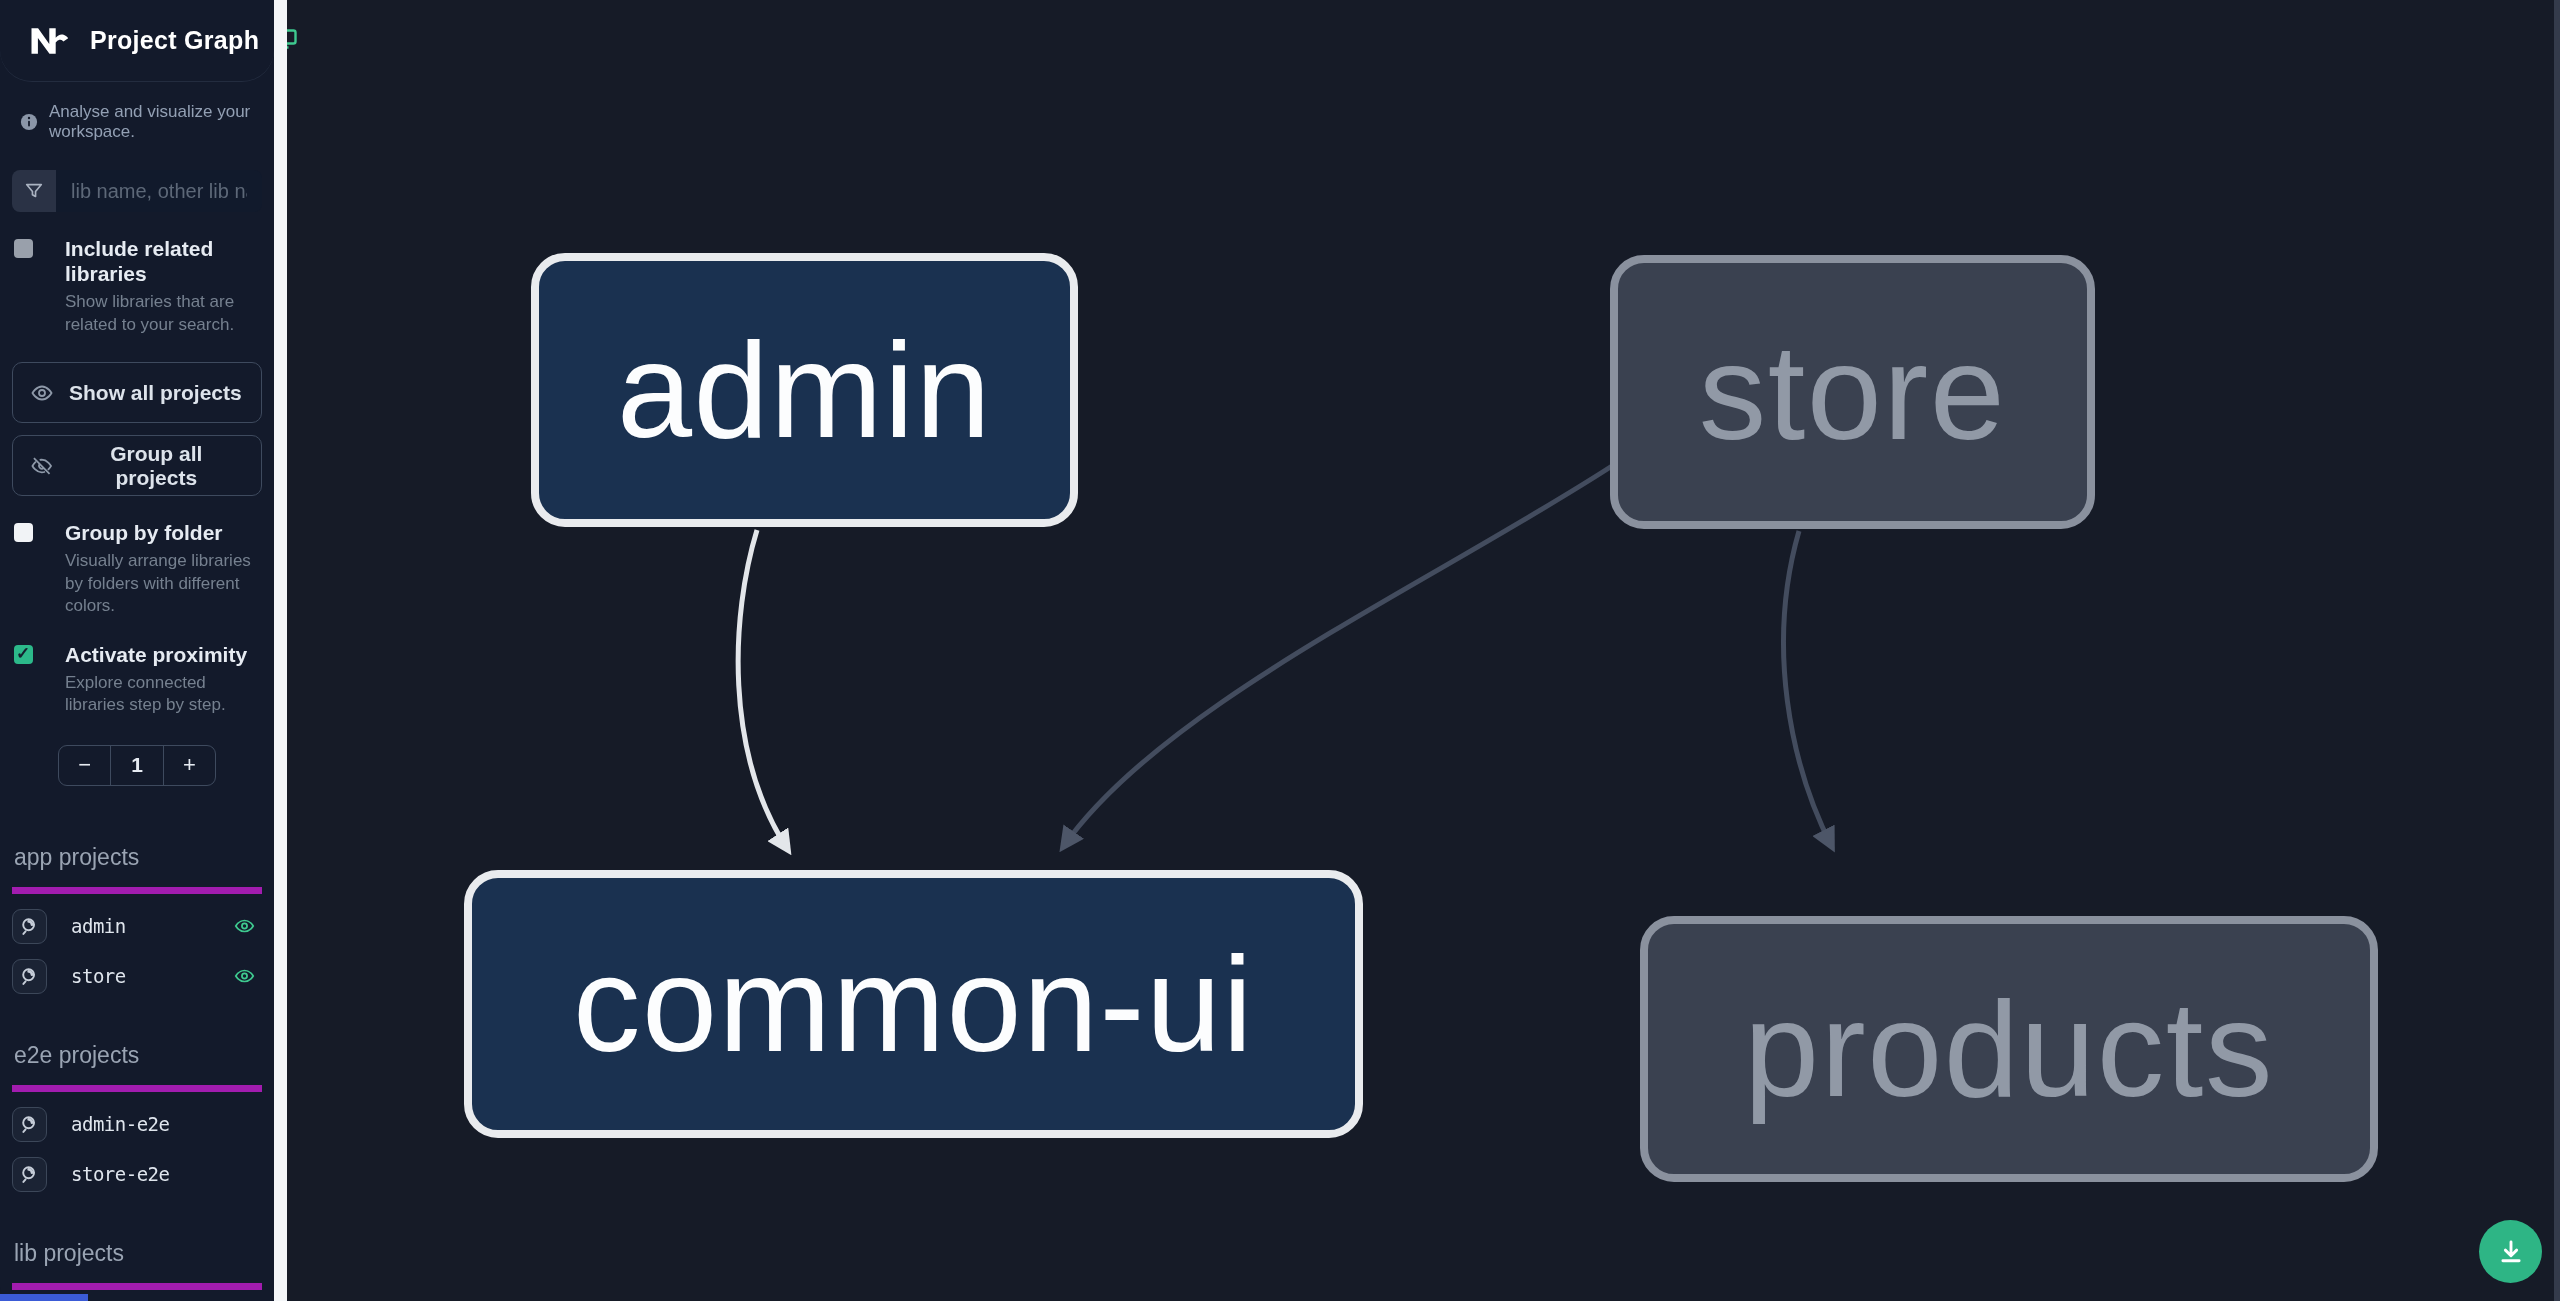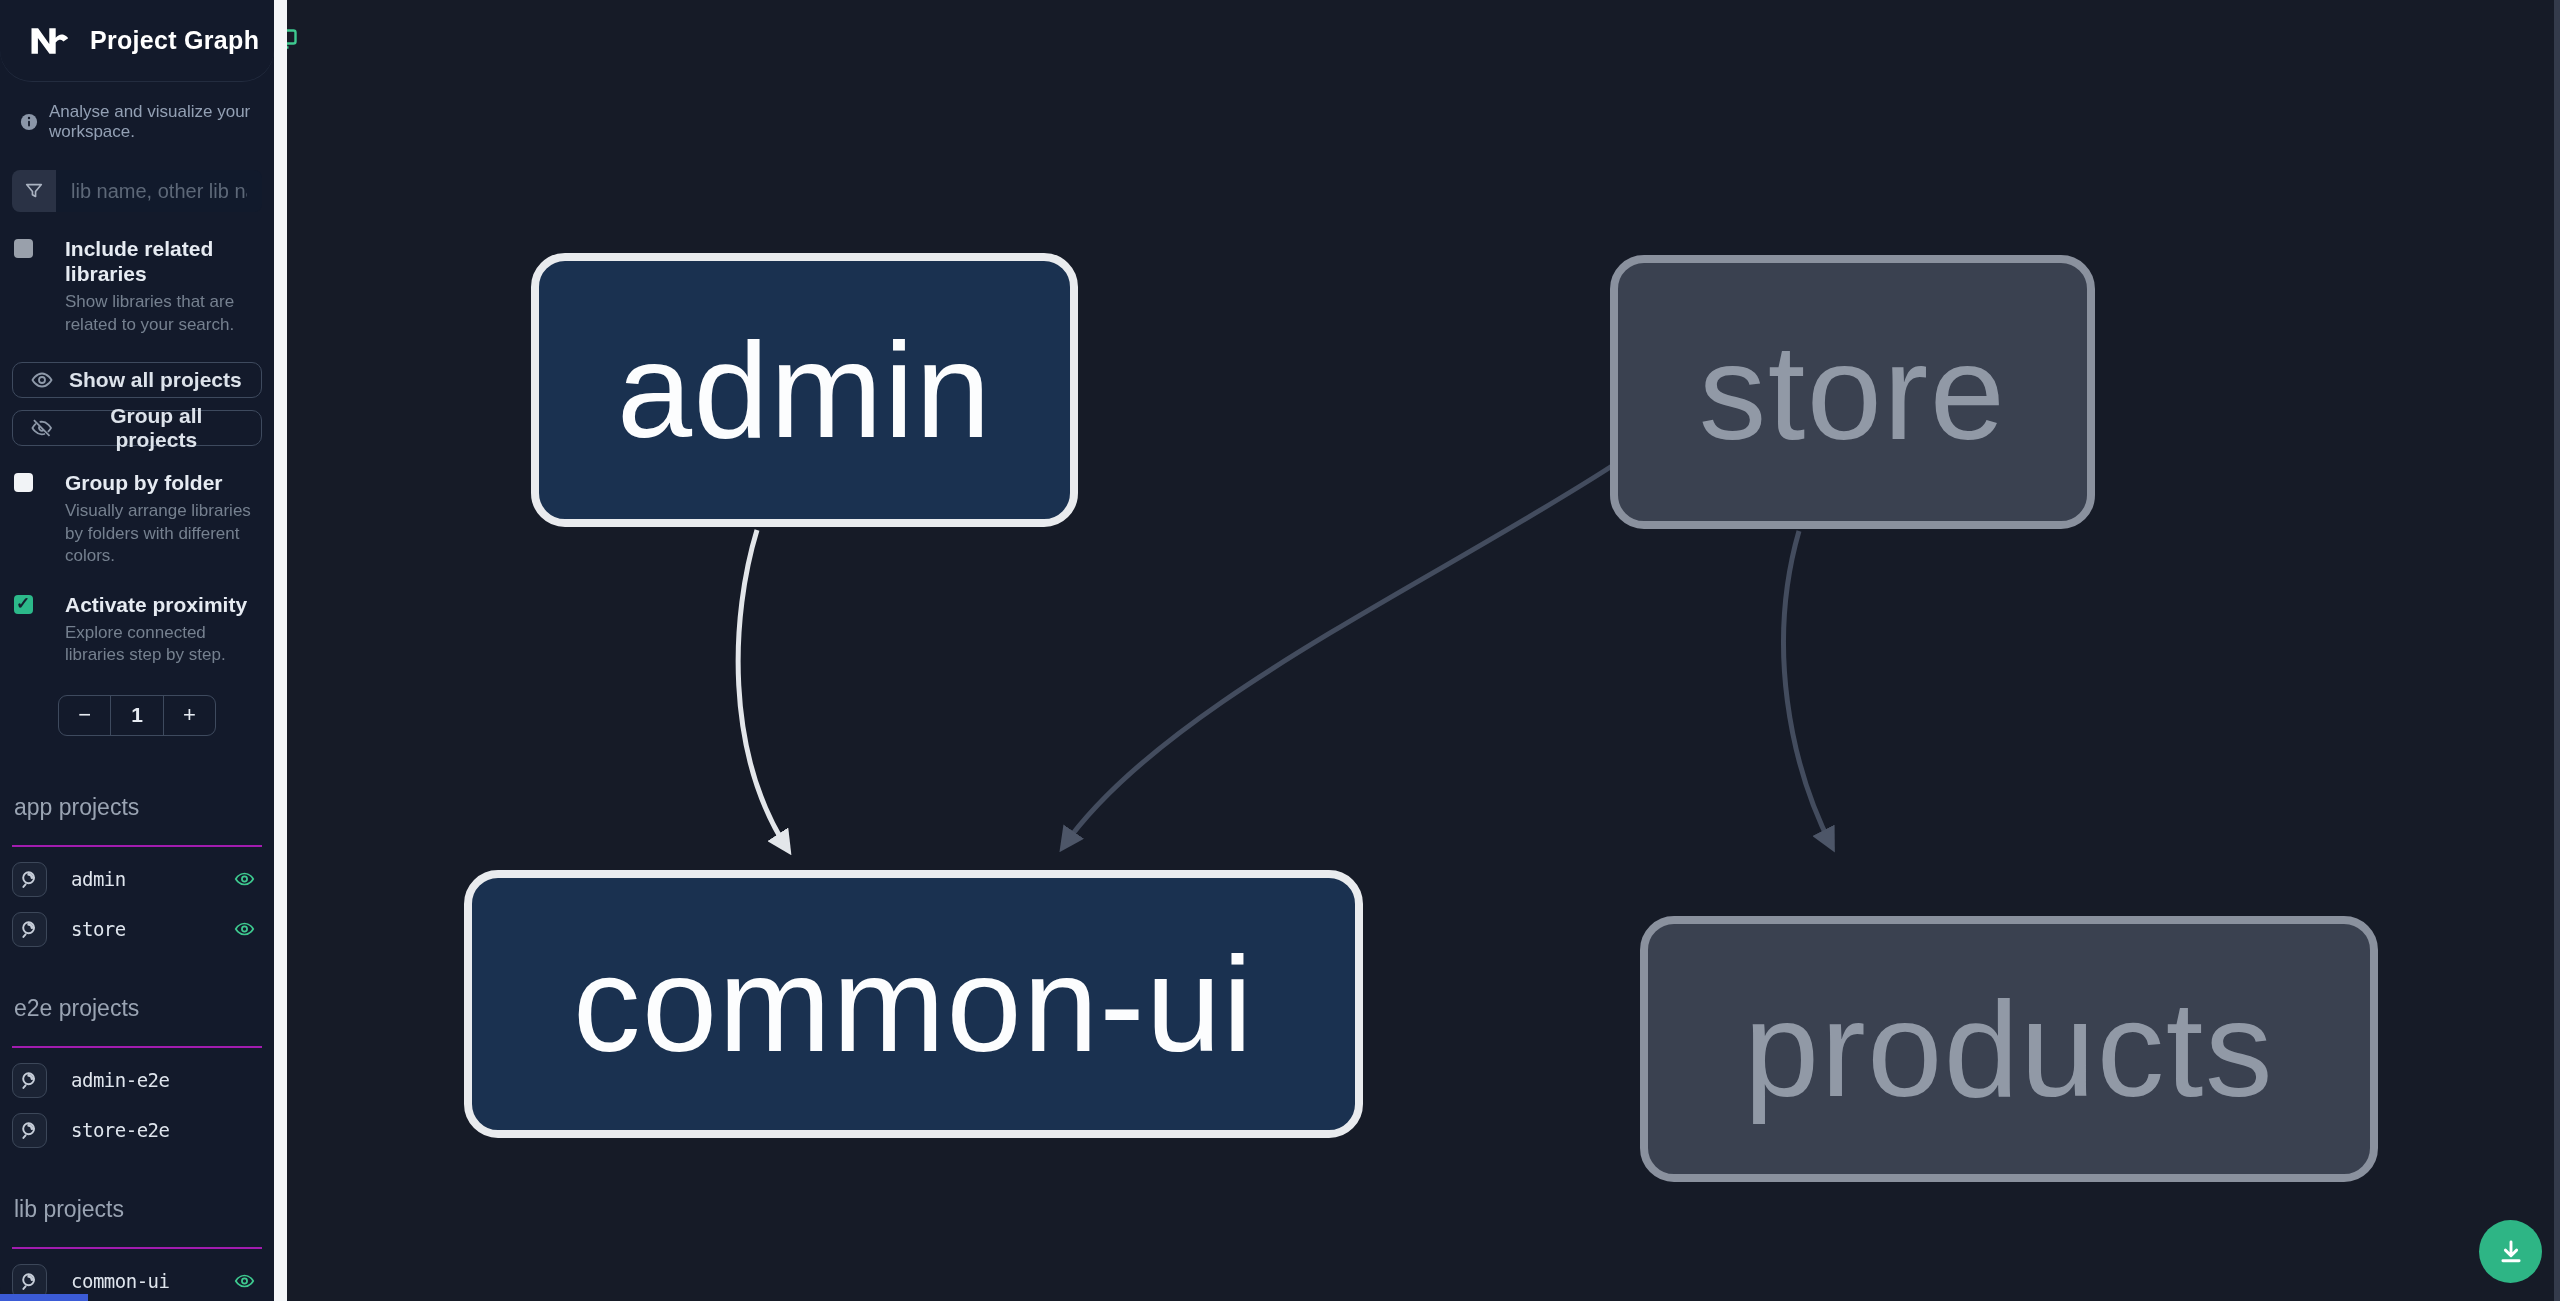--- a/index.html
+++ b/index.html
@@ -19,34 +19,34 @@
 
   .cb-row { display:flex; gap:32px; padding:24px 14px 0 14px; }
   .cb { width:19px; height:19px; border-radius:4px; margin-top:3px; flex:none; position:relative; }
   .cb.gray { background:#99a0ab; }
   .cb.white { background:#f1f3f6; }
   .cb.green { background:#2cb98a; }
   .cb.green::after { content:"✓"; position:absolute; left:2px; top:-2px; color:#16202f; font-size:17px; font-weight:700; }
   .cb-label { font-size:21px; font-weight:700; color:#e6ebf2; line-height:1.2; }
   .cb-desc { font-size:17px; color:#75808f; line-height:1.32; margin-top:5px; max-width:212px; }
 
-  .btn { margin:12px 12px 0; height:36px; width:250px; border:1px solid #3e4a5e; border-radius:10px; background:transparent;
+  .btn { margin:12px 12px 0; height:61px; width:250px; border:1px solid #3e4a5e; border-radius:10px; background:transparent;
          display:flex; align-items:center; gap:15px; padding:0 17px; color:#dde3eb; font-size:21px; font-weight:600; cursor:pointer; }
   .btn:first-of-type { margin-top:26px; }
 
   .stepper { margin:28px auto 0; width:158px; height:41px; border:1px solid #3e4a5e; border-radius:9px; display:flex; overflow:hidden; }
   .step-seg { flex:1; display:flex; align-items:center; justify-content:center; color:#e6ebf2; font-size:22px; background:transparent; border:none; border-left:1px solid #3e4a5e; cursor:pointer; font-family:"Liberation Sans",sans-serif; }
   .step-seg:first-child { border-left:none; }
   .step-val { font-weight:700; font-size:21px; cursor:default; }
 
   .section { margin:0 12px; }
   .section.first { margin-top:58px; }
   .section { margin-top:48px; }
   .section.first { margin-top:58px; }
-  .section-title { font-size:23px; color:#9aa4b3; font-weight:400; padding:0 2px 24px; border-bottom:2px solid #a21caf; }
+  .section-title { font-size:23px; color:#9aa4b3; font-weight:400; padding:0 2px 16px; border-bottom:7px solid #a21caf; }
   .proj-row { display:flex; align-items:center; gap:24px; margin-top:15px; }
   .proj-icon { width:35px; height:35px; border:1.5px solid #3c4759; border-radius:9px; background:#1b2334; display:flex; align-items:center; justify-content:center; flex:none; }
   .proj-name { font-family:"DejaVu Sans Mono","Liberation Mono",monospace; font-size:19px; color:#dfe5ed; flex:1; letter-spacing:-.5px; }
   .proj-eye { margin-right:5px; flex:none; display:flex; }
 
   
   .divider { position:absolute; left:274px; top:0; width:13px; height:1301px; background:#f4f6f8; z-index:4; }
 
   
   .edges { position:absolute; left:0; top:0; z-index:1; }

